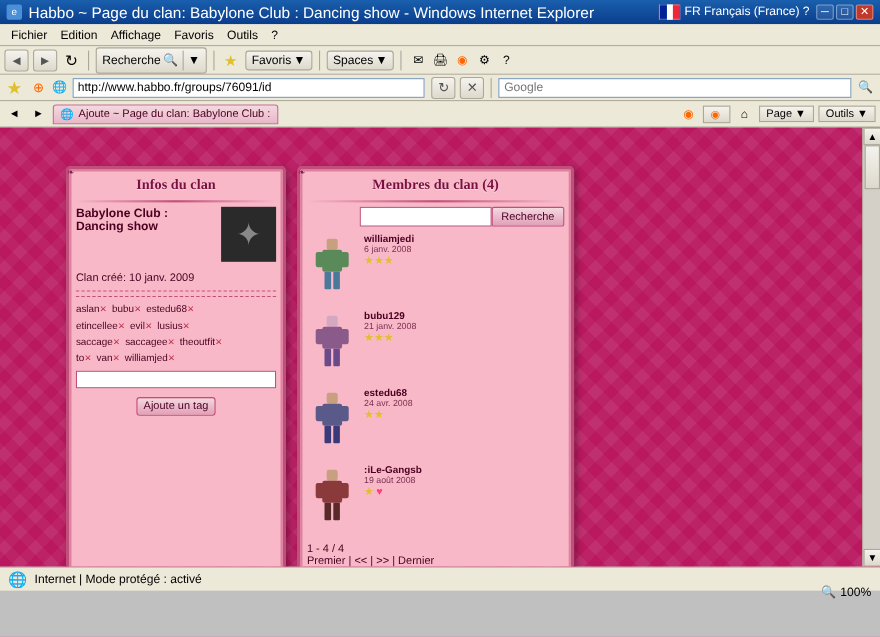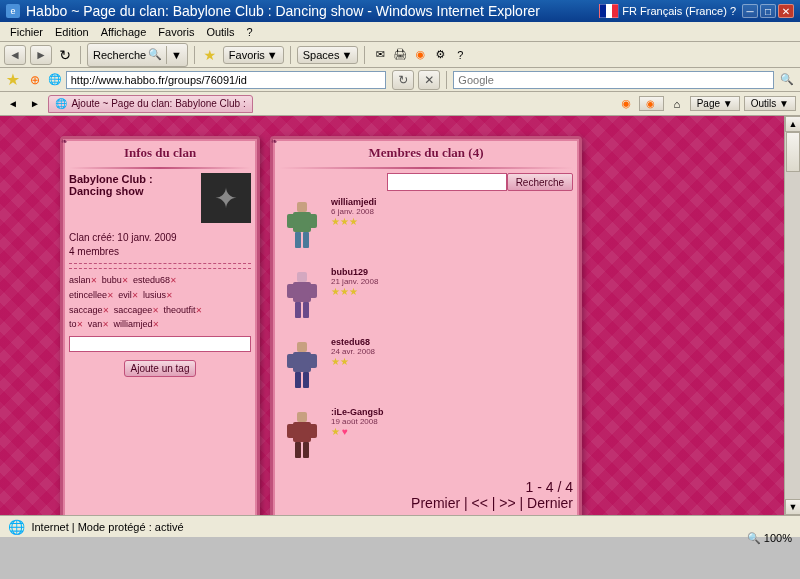--- a/index.html
+++ b/index.html
@@ -126,21 +126,21 @@
     .scroll-thumb {
       width: 14px; height: 40px;
       background: linear-gradient(to bottom, #f5f3ee, #ddd9cc);
       border: 1px solid #aca899;
       margin: 0 auto;
     }
 
     
     .clan-container {
       position: absolute;
-      top: 20px; left: 60px;
+      top: 35px; left: 60px;
       display: flex; gap: 10px;
     }
 
     
     .panel {
       background: #f8b8c8;
       border: 3px solid #c0507a;
       border-radius: 4px;
       position: relative;
       box-shadow: inset 0 0 0 2px #e080a0, 2px 2px 6px rgba(0,0,0,0.3);
@@ -155,21 +155,21 @@
       font-size: 8px;
     }
 
     .left-panel {
       width: 200px;
       min-height: 340px;
       padding: 6px;
     }
 
     .right-panel {
-      width: 312px;
+      width: 252px;
       min-height: 340px;
       padding: 6px;
     }
 
     .panel-title {
       text-align: center;
       font-size: 13px;
       font-weight: bold;
       color: #7a1040;
       margin-bottom: 6px;
@@ -294,22 +294,22 @@
     .member-stars { color: #e0c030; font-size: 10px; }
     .member-heart { color: #ff4080; font-size: 10px; }
 
     .member-row {
       display: flex;
       gap: 6px;
       margin-bottom: 4px;
     }
 
     .pagination {
-      text-align: right;
-      font-size: 14px;
+      text-align: left;
+      font-size: 10px;
       color: #4a0020;
       margin-top: 8px;
     }
 
     
     .status-bar {
       background: #ece9d8;
       height: 22px;
       display: flex;
       align-items: center;
@@ -497,21 +497,20 @@
       <div style="display:flex; margin-bottom:4px;">
         <div style="flex:1;">
           <div class="clan-name">Babylone Club : Dancing show</div>
         </div>
         <div class="clan-logo">
           <span style="font-size:28px;color:#888;">✦</span>
         </div>
       </div>
 
       <div class="clan-info-text">Clan créé: 10 janv. 2009</div>
-      <div class="clan-info-text">4 membres</div>
 
       <hr class="dashed-divider">
 
 
       <hr class="dashed-divider">
 
       <div class="tags-area">
         <span class="tag">aslan<span class="tag-x">✕</span></span>
         <span class="tag">bubu<span class="tag-x">✕</span></span>
         <span class="tag">estedu68<span class="tag-x">✕</span></span><br>

